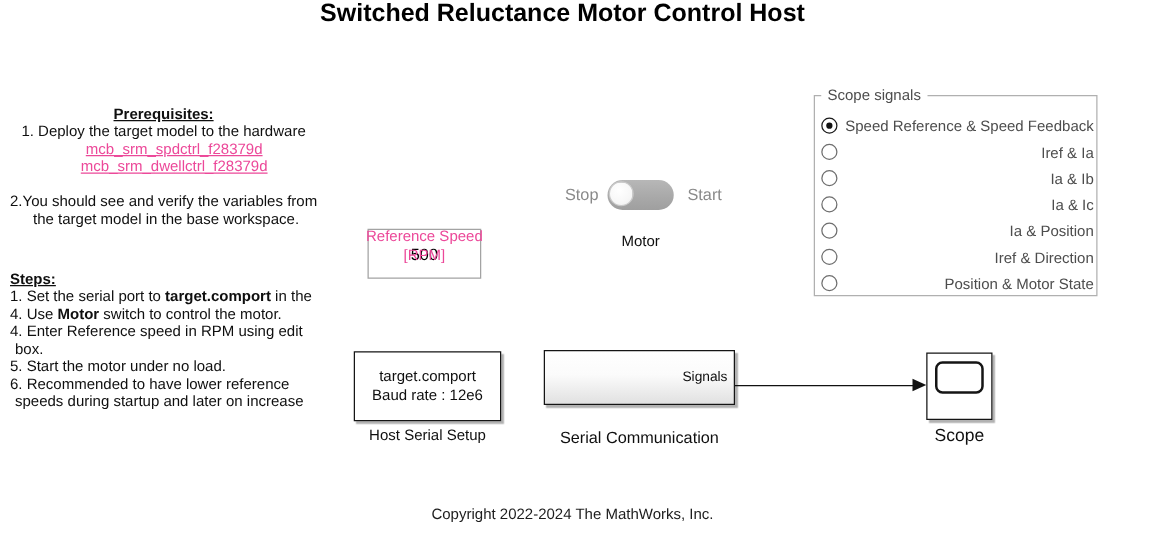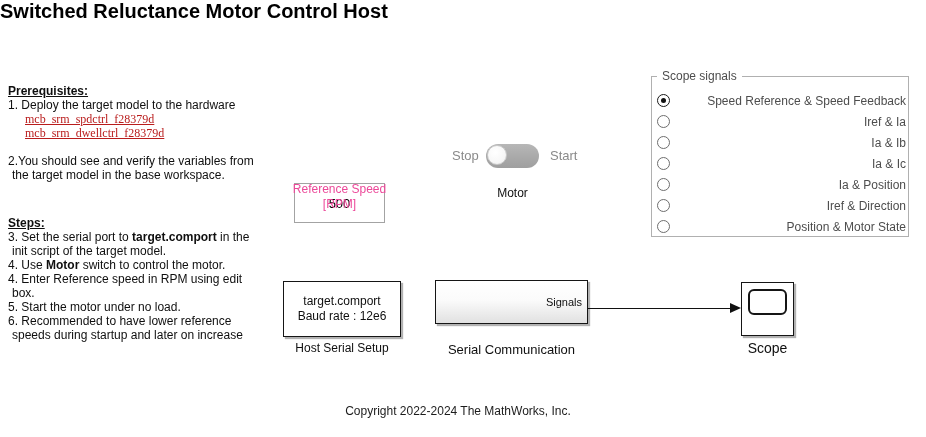--- a/index.html
+++ b/index.html
@@ -9,32 +9,32 @@
     width: 926px; height: 437px;
     position: relative;
     color: #000;
     overflow: hidden;
   }
   .abs { position: absolute; }
 
   
   .title {
     left: 0; top: 13; width: 900px;
-    text-align: left;
+    text-align: center;
     font-size: 20px; font-weight: bold; color: #000;
     white-space: nowrap;
   }
 
   
   .textblock { font-size: 12px; line-height: 14px; color: #0f0f0f; white-space: nowrap; }
   .textblock .heading { font-weight: bold; text-decoration: underline; }
   .indent14 { margin-left: 4px; }
   .indent17 { margin-left: 17px; }
   .gapline { height: 14px; }
-  a.doclink { color: #b91c1c; text-decoration: underline; cursor: pointer; font-family: Liberation Serif, serif; }
+  a.doclink { color: #ec4899; text-decoration: underline; cursor: pointer; }
   .b { font-weight: bold; }
 
   
   .edit-box {
     left: 294px; top: 135px; width: 91px; height: 40px;
     border: 1px solid #a3a3a3; background: #ffffff;
     text-align: center; font-size: 13px; color: #000;
     font-family: "Liberation Sans", sans-serif;
     outline: none; padding: 0; display: block; margin-top: 48px;
   }
@@ -57,21 +57,21 @@
     background: radial-gradient(circle at 40% 35%, #ffffff 0%, #f7f7f7 60%, #ececec 100%);
     border: 1px solid #c9c9c9;
   }
   .switch-label {
     left: 481px; top: 186px; width: 63px;
     text-align: center; font-size: 12px; color: #0f0f0f;
   }
 
   
   .fieldset {
-    left: 651px; top: 76px; width: 258px; height: 161px;
+    left: 651px; top: 76px; width: 227px; height: 161px;
     border: 1px solid #b0b0b0; background: #ffffff;
   }
   .legend {
     position: absolute; top: -8px; left: 5px;
     background: #ffffff; padding: 0 5px;
     font-size: 12px; color: #4d4d4d; white-space: nowrap;
   }
   .radio-list { position: absolute; left: 5px; top: 13px; right: 2px; }
   .radio-row {
     height: 21px; display: flex; align-items: center; cursor: pointer;
@@ -134,34 +134,33 @@
   .copyright {
     left: 0; top: 404px; width: 916px;
     text-align: center; font-size: 12px; color: #1c1c1c; white-space: nowrap;
   }
 </style>
 </head>
 <body>
 
 <div class="abs title">Switched Reluctance Motor Control Host</div>
 
-<div class="abs textblock" style="left:8px; top:84px;">
+<div class="abs textblock" style="left:8px; top:84px;text-align:center;">
   <div class="heading">Prerequisites:</div>
   <div>1. Deploy the target model to the hardware</div>
   <div class="indent17"><a class="doclink">mcb_srm_spdctrl_f28379d</a></div>
   <div class="indent17"><a class="doclink">mcb_srm_dwellctrl_f28379d</a></div>
   <div class="gapline"></div>
   <div>2.You should see and verify the variables from</div>
   <div class="indent14">the target model in the base workspace.</div>
 </div>
 
 <div class="abs textblock" style="left:8px; top:216px;">
   <div class="heading">Steps:</div>
-  <div><span>3. Set the serial port to </span><span class="b">target.comport</span><span> in the</span></div>
-  <div class="indent14">init script of the target model.</div>
+  <div><span>1. Set the serial port to </span><span class="b">target.comport</span><span> in the</span></div>
   <div><span>4. Use </span><span class="b">Motor</span><span> switch to control the motor.</span></div>
   <div>4. Enter Reference speed in RPM using edit</div>
   <div class="indent14">box.</div>
   <div>5. Start the motor under no load.</div>
   <div>6. Recommended to have lower reference</div>
   <div class="indent14">speeds during startup and later on increase</div>
 </div>
 
 <input class="abs edit-box" type="text" value="500" style="">
 <div class="abs edit-label">

